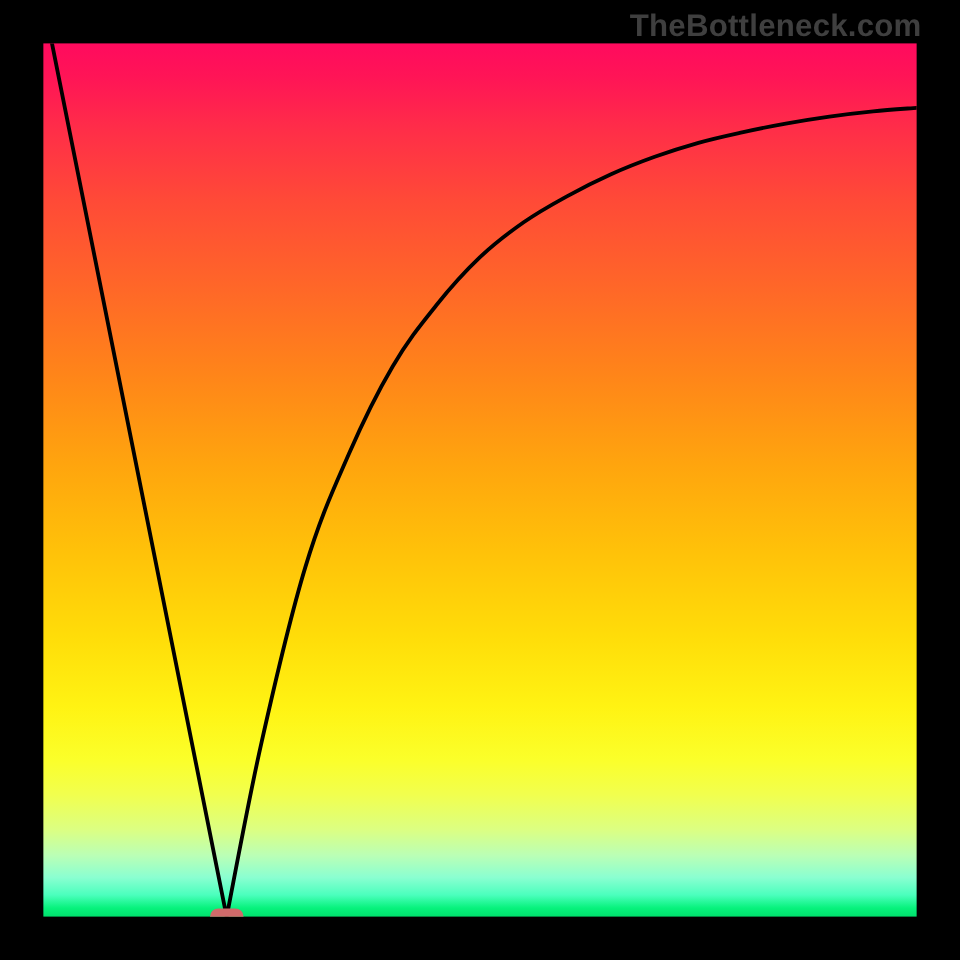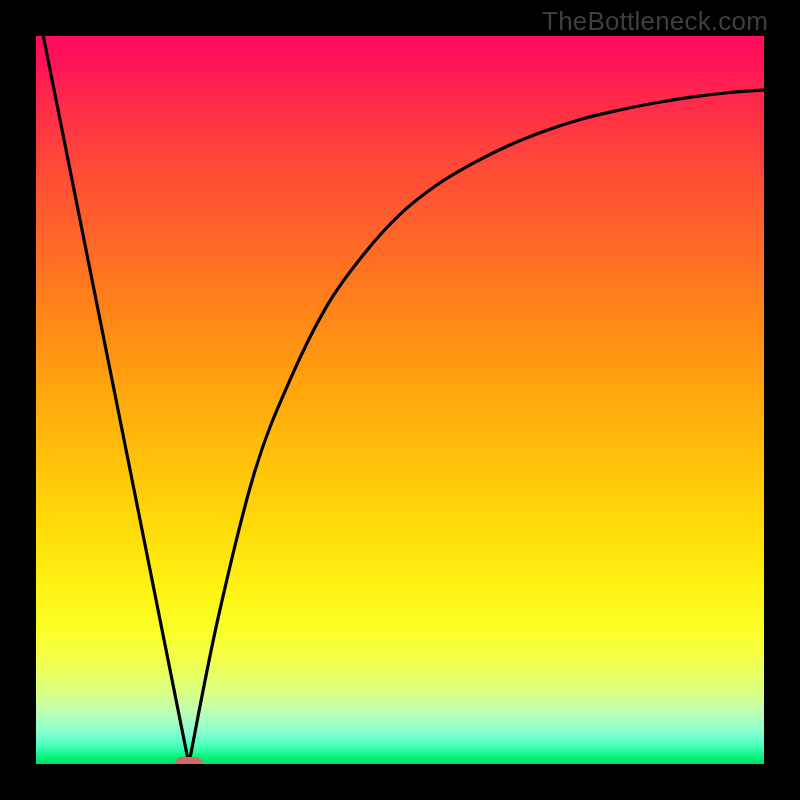--- a/index.html
+++ b/index.html
@@ -44,21 +44,21 @@
       #07f27c 99%,
       #00e06c 100%
     );
   }
   .watermark {
     position: absolute;
     top: 6px;
     right: 32px;
     color: #3f3f3f;
     font-size: 26px;
-    font-weight: 400;
+    font-weight: 700;
     letter-spacing: 0.2px;
     user-select: none;
   }
   svg.curve {
     position: absolute;
     inset: 0;
     width: 100%;
     height: 100%;
   }
   .marker {

